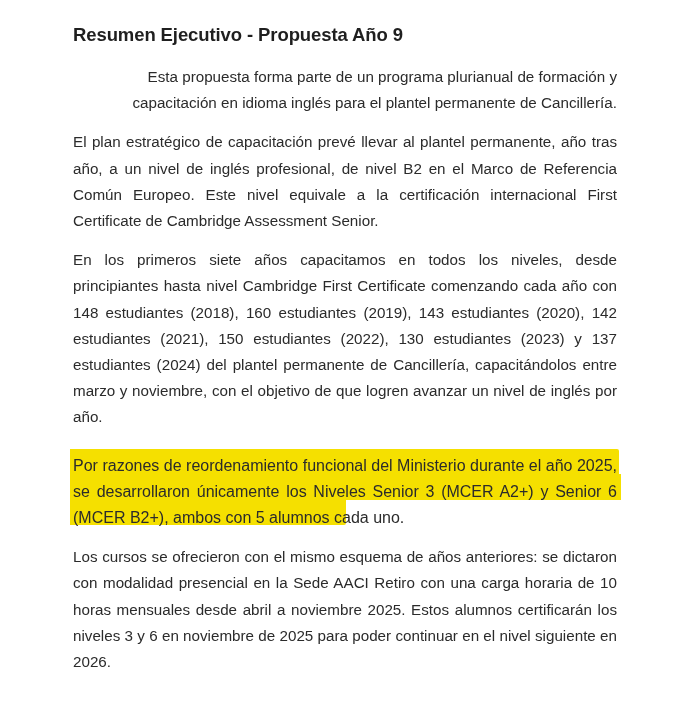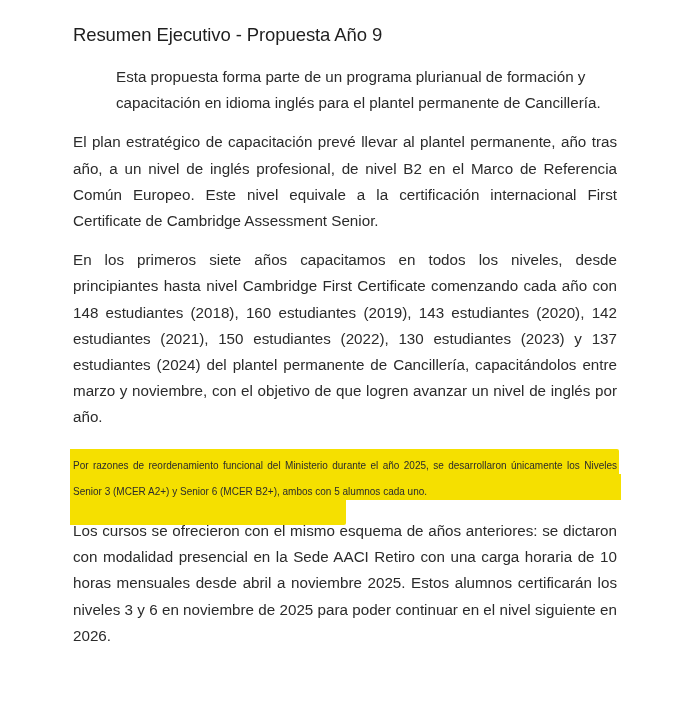--- a/index.html
+++ b/index.html
@@ -25,55 +25,54 @@
 
   .doc-body {
     position: absolute;
     left: 73px;
     top: 0;
     width: 544px;
   }
 
   .doc-title {
     font-size: 18.5px;
-    font-weight: normal;
+    font-weight: bold;
     letter-spacing: -0.1px;
     color: #1f1f1f;
     margin: 0;
     padding-top: 22px;
     line-height: 26px;
   }
 
   .para {
     font-size: 15.2px;
     line-height: 26.2px;
     text-align: justify;
     text-justify: inter-word;
     margin: 0;
     padding-top: 13px;
     color: #2b2b2b;
     hyphens: none;
   }
 
   .para.first-para {
     padding-top: 16px;
-    text-align: left;
-    margin-left: 43px;
+    text-align: right;
   }
 
   
   .para-highlight {
     position: relative;
     padding-top: 22px;
   }
 
   .para-highlight .hl-text {
     position: relative;
     z-index: 2;
-    font-size: 10px;
+    font-size: 16px;
     line-height: 26.2px;
     text-align: justify;
     color: #2b2b2b;
     margin: 0;
   }
 
   .hl-band {
     position: absolute;
     background: #f5e000;
     z-index: 1;

